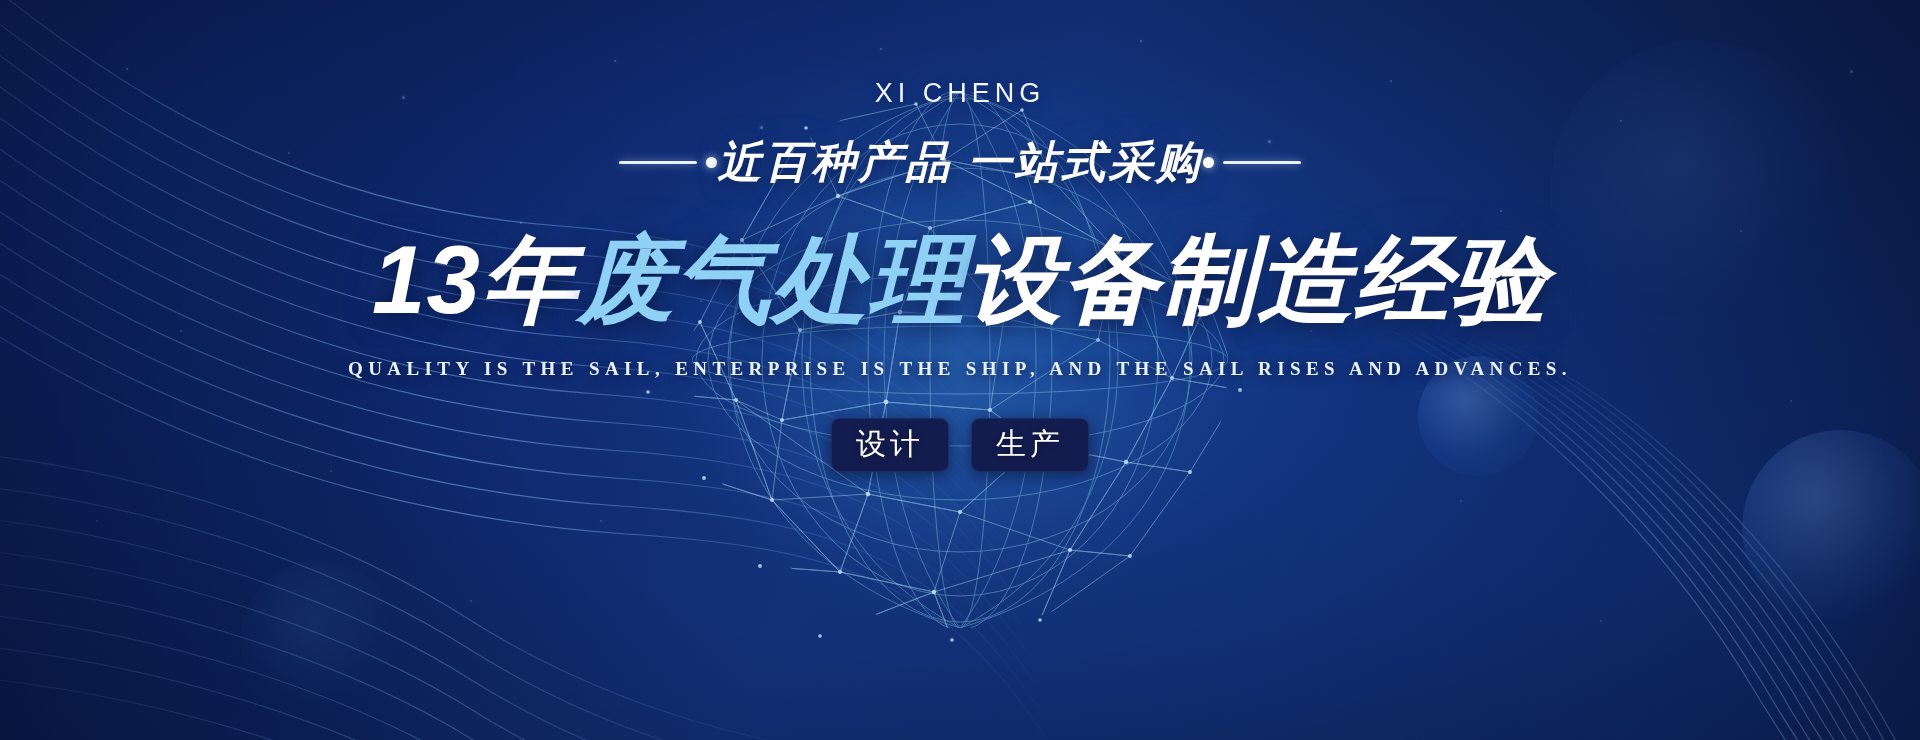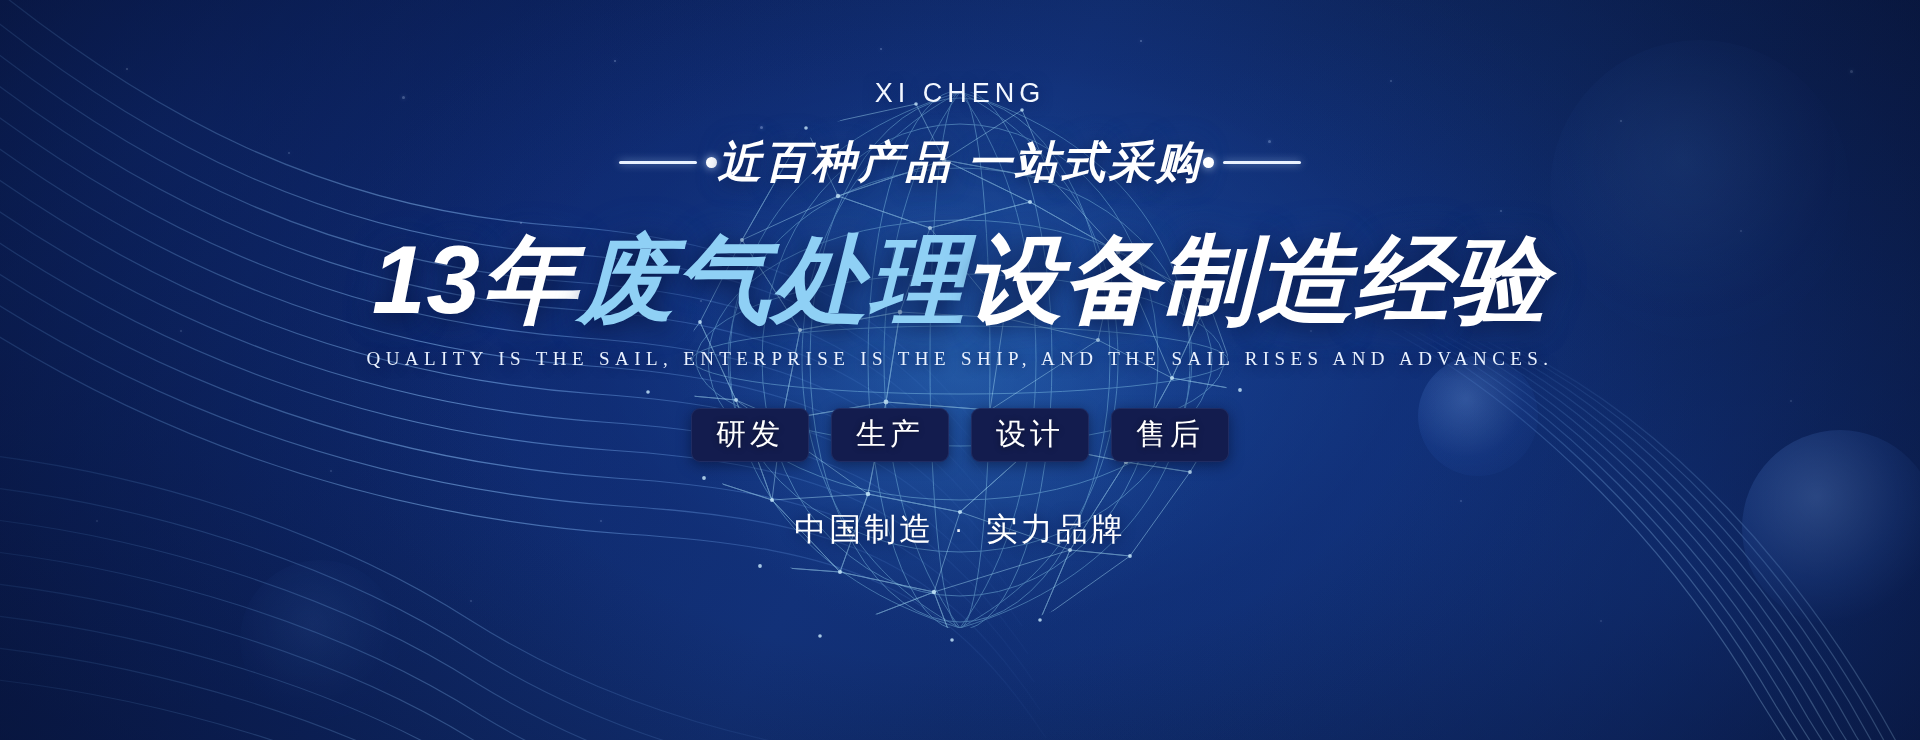--- a/index.html
+++ b/index.html
@@ -85,23 +85,23 @@
 
   .headline{
     font-size:96px; font-weight:700; letter-spacing:1px; font-style:italic;
     white-space:nowrap; line-height:1.12; color:#ffffff;
     margin-top:22px;
     text-shadow:0 5px 26px rgba(4,16,58,.95), 0 0 40px rgba(60,120,220,.30);
   }
   .headline .accent{ color:#8fd0f5; }
 
   .tagline{
-    margin-top:14px;
+    margin-top:24px;
     font-family:"Liberation Serif","DejaVu Serif",serif;
-    font-size:19px; letter-spacing:5.4px; color:#eaf2ff; font-weight:400;
+    font-size:19px; letter-spacing:5.4px; color:#eaf2ff; font-weight:700;
     white-space:nowrap;
     text-shadow:0 2px 12px rgba(6,20,66,.9);
   }
 
   .pills{
     display:flex; gap:22px; margin-top:38px;
   }
   .pill{
     min-width:118px; height:54px;
     display:flex; align-items:center; justify-content:center;
@@ -352,26 +352,19 @@
         <span class="dot"></span>
         <span class="bar"></span>
       </span>
     </div>
 
     <div class="headline"><span>13年</span><span class="accent">废气处理</span><span>设备制造经验</span></div>
 
     <div class="tagline">QUALITY IS THE SAIL, ENTERPRISE IS THE SHIP, AND THE SAIL RISES AND ADVANCES.</div>
 
     <div class="pills">
-      <div class="pill">研发</div>
+      <div class="pill">设计</div>
       <div class="pill">生产</div>
-      <div class="pill">设计</div>
-      <div class="pill">售后</div>
     </div>
 
-    <div class="footer-line">
-      <span>中国制造</span>
-      <span class="sep">·</span>
-      <span>实力品牌</span>
-    </div>
 
   </div>
 </div>
 
 </body></html>

